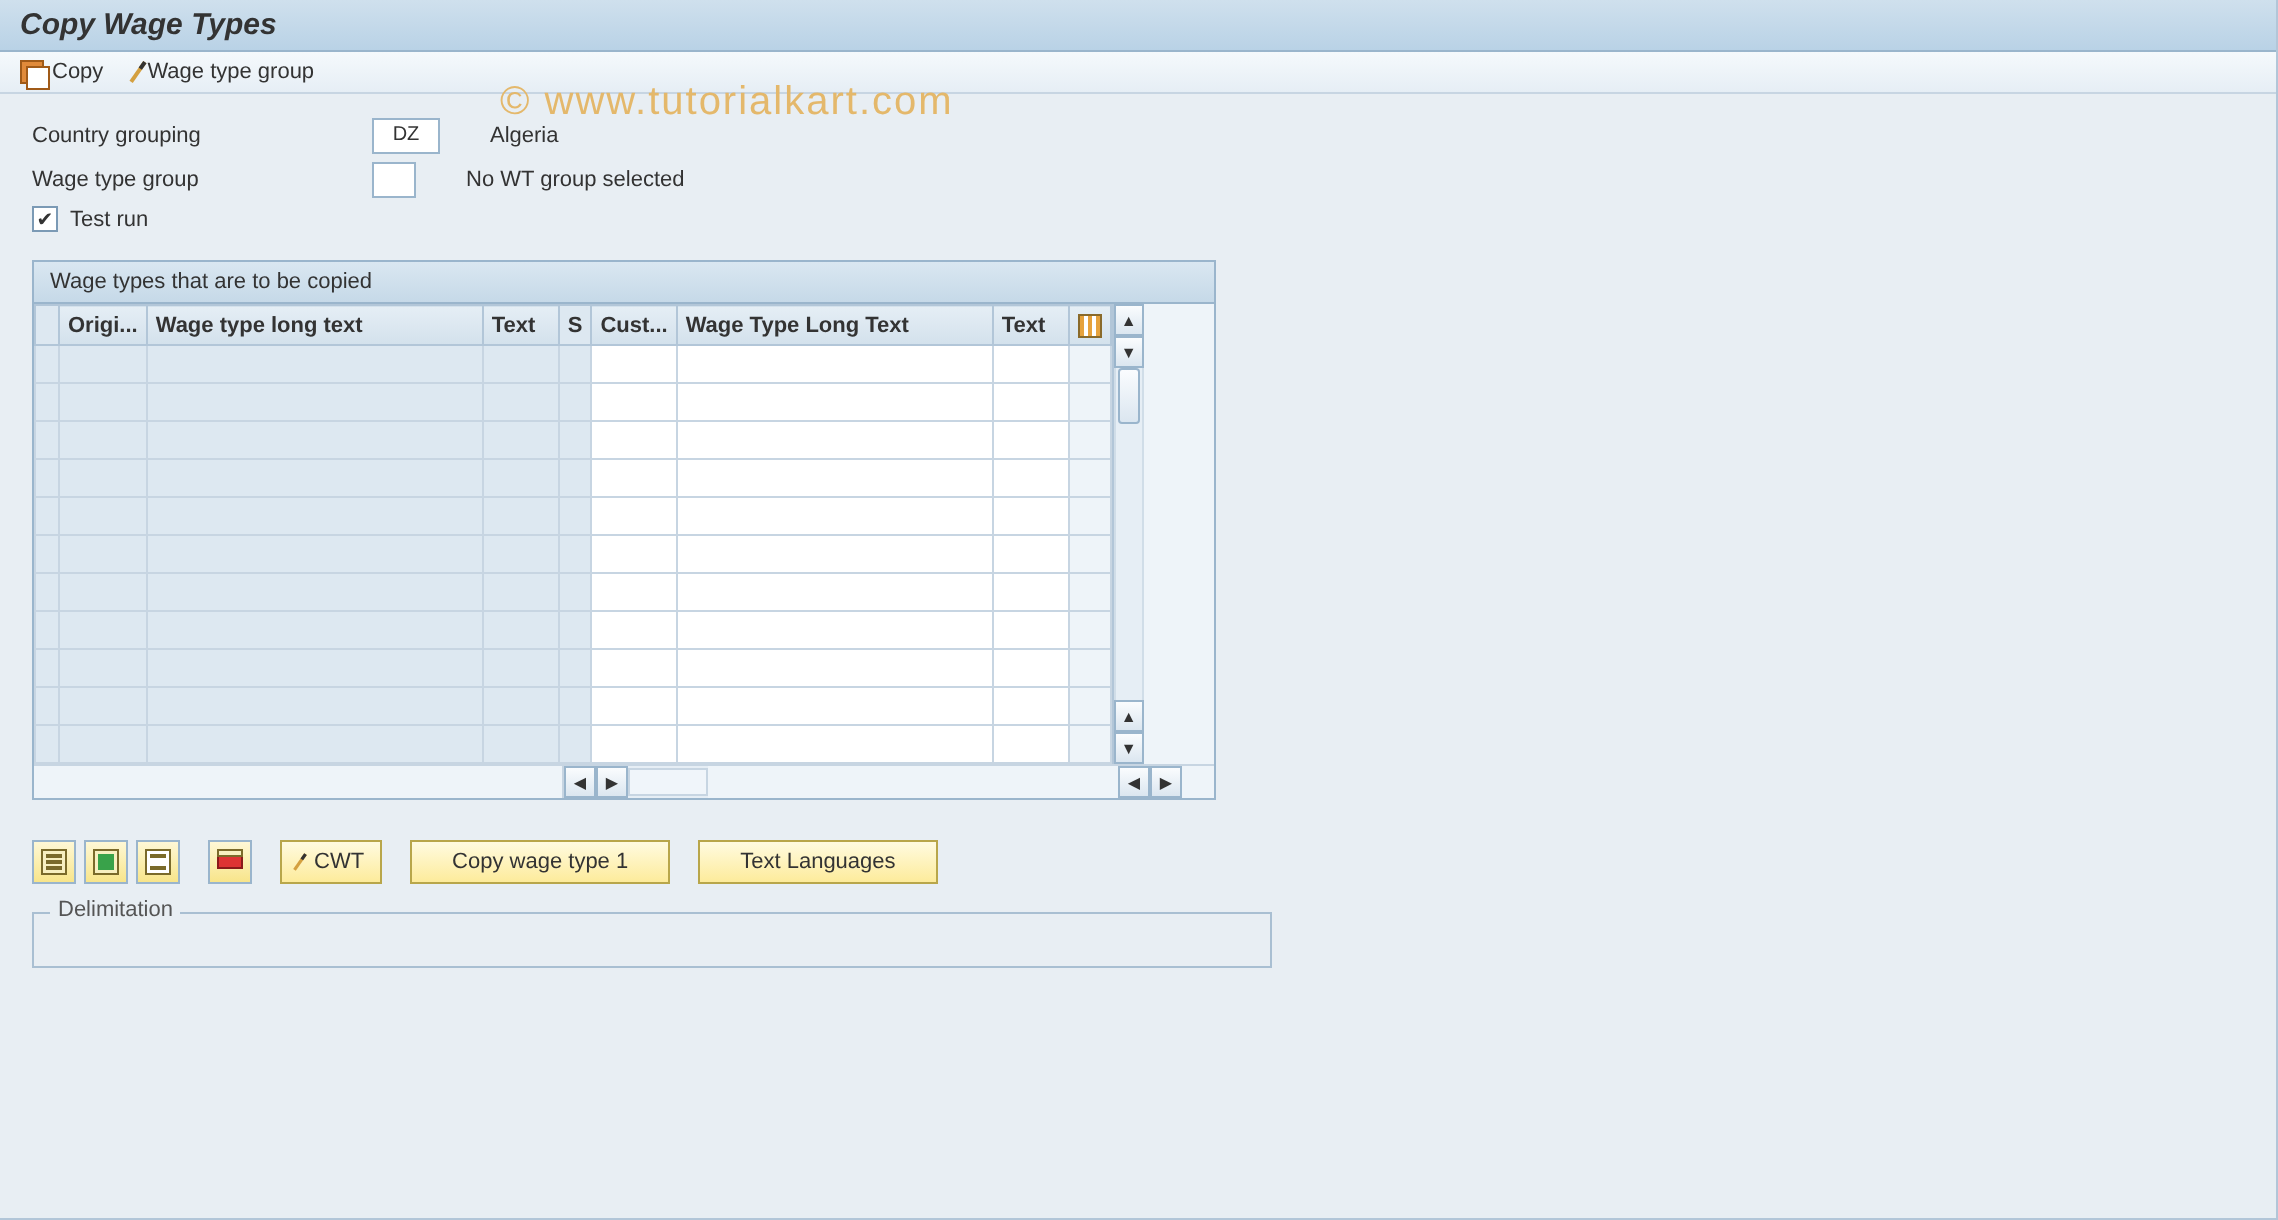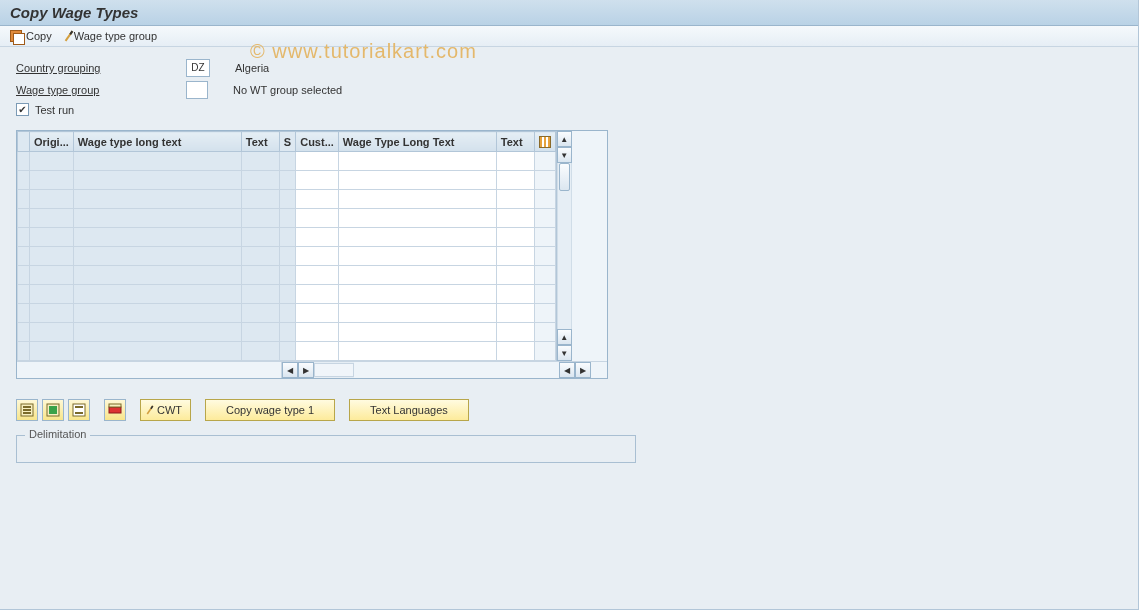--- a/index.html
+++ b/index.html
@@ -65,30 +65,30 @@
     .content {
       padding: 12px 16px;
     }
     .field-row {
       display: flex;
       align-items: center;
       font-size: 11px;
       color: #333;
       margin-bottom: 4px;
     }
-    .field-label { width: 170px; text-decoration: underline; }
+    .field-label { width: 170px; }
     .field-input {
       background: #fff;
       border: 1px solid #9ab5cc;
       height: 18px;
       font-size: 10px;
       text-align: center;
       line-height: 16px;
     }
-    .field-input.sm { width: 24px; }
+    .field-input.sm { width: 34px; }
     .field-input.md { width: 22px; }
     .field-text { margin-left: 25px; }
     .checkbox {
       width: 13px; height: 13px;
       border: 1px solid #7b9ab5;
       background: #fff;
       display: inline-flex;
       align-items: center;
       justify-content: center;
       margin-right: 6px;
@@ -245,20 +245,21 @@
     <span class="field-label">Wage type group</span>
     <span class="field-input md"></span>
     <span class="field-text">No WT group selected</span>
   </div>
   <div class="field-row">
     <span class="checkbox">✔</span>
     <span>Test run</span>
   </div>
 
   <div class="panel">
+    <div class="panel-header">Wage types that are to be copied</div>
     <div class="grid-wrap">
       <table class="grid">
         <thead>
           <tr>
             <th class="row-hdr"></th>
             <th class="col-origi">Origi...</th>
             <th class="col-wtlt">Wage type long text</th>
             <th class="col-text">Text</th>
             <th class="col-s">S</th>
             <th class="col-cust">Cust...</th>

